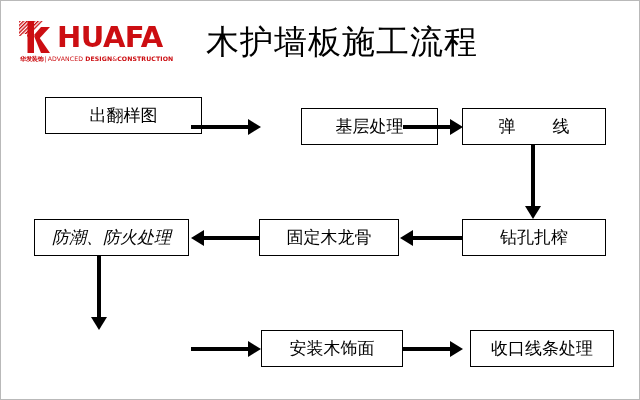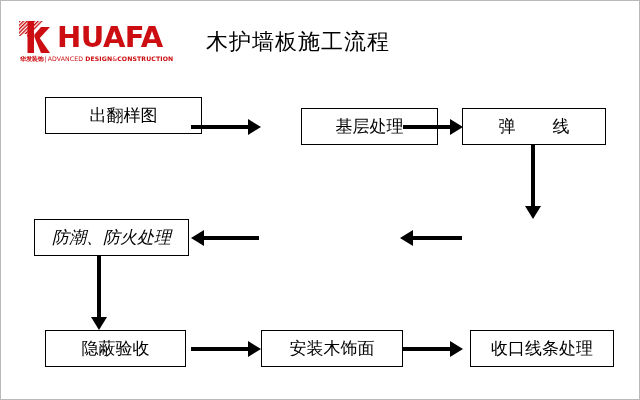--- a/index.html
+++ b/index.html
@@ -57,21 +57,21 @@
     font-weight: bold;
     letter-spacing: -0.3px;
   }
   #logo-tagline .sep { padding: 0 1px; }
   #logo-tagline .bold { font-weight: bold; }
 
   #slide-title {
     position: absolute;
     left: 205px; top: 24px;
     width: 300px;
-    font-size: 22px;
+    font-size: 33px;
     color: #000000;
     letter-spacing: 1px;
     white-space: nowrap;
     line-height: 34px;
   }
 
   
   .box {
     position: absolute;
     border: 1.6px solid #000000;
@@ -183,33 +183,34 @@
     <div class="head"></div>
   </div>
 
   <div class="box" style="left:33px; top:218px; width:155px; height:37px;font-style:italic;">防潮、防火处理</div>
 
   <div class="arrow-h left" style="left:190px; top:218px; width:68px; height:37px;">
     <div class="shaft" style="left:11px; width:57px;"></div>
     <div class="head"></div>
   </div>
 
+  <div class="box" style="left:258px; top:218px; width:140px; height:37px;">固定木龙骨</div>
 
   <div class="arrow-h left" style="left:399px; top:218px; width:62px; height:37px;">
     <div class="shaft" style="left:11px; width:51px;"></div>
     <div class="head"></div>
   </div>
 
+  <div class="box" style="left:461px; top:218px; width:144px; height:37px;">钻孔扎榨</div>
 
   <div class="arrow-v" style="left:79px; top:255px; width:38px; height:74px;">
     <div class="shaft" style="height:62px;"></div>
     <div class="head"></div>
   </div>
 
-  <div class="box" style="left:44px; top:329px; width:141px; height:37px;">隐蔽验收</div>
 
   <div class="arrow-h right" style="left:190px; top:329px; width:70px; height:37px;">
     <div class="shaft" style="width:58px;"></div>
     <div class="head"></div>
   </div>
 
   <div class="box" style="left:260px; top:329px; width:142px; height:37px;">安装木饰面</div>
 
   <div class="arrow-h right" style="left:402px; top:329px; width:60px; height:37px;">
     <div class="shaft" style="width:48px;"></div>

